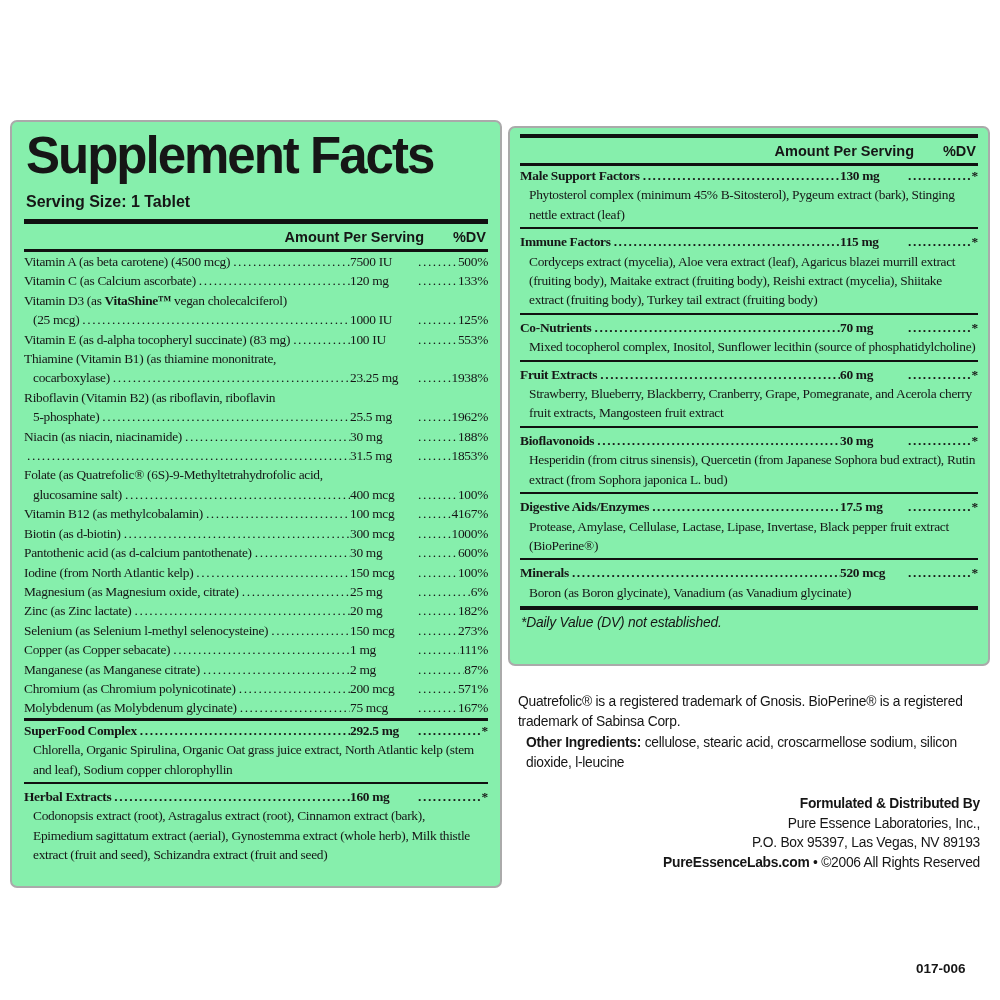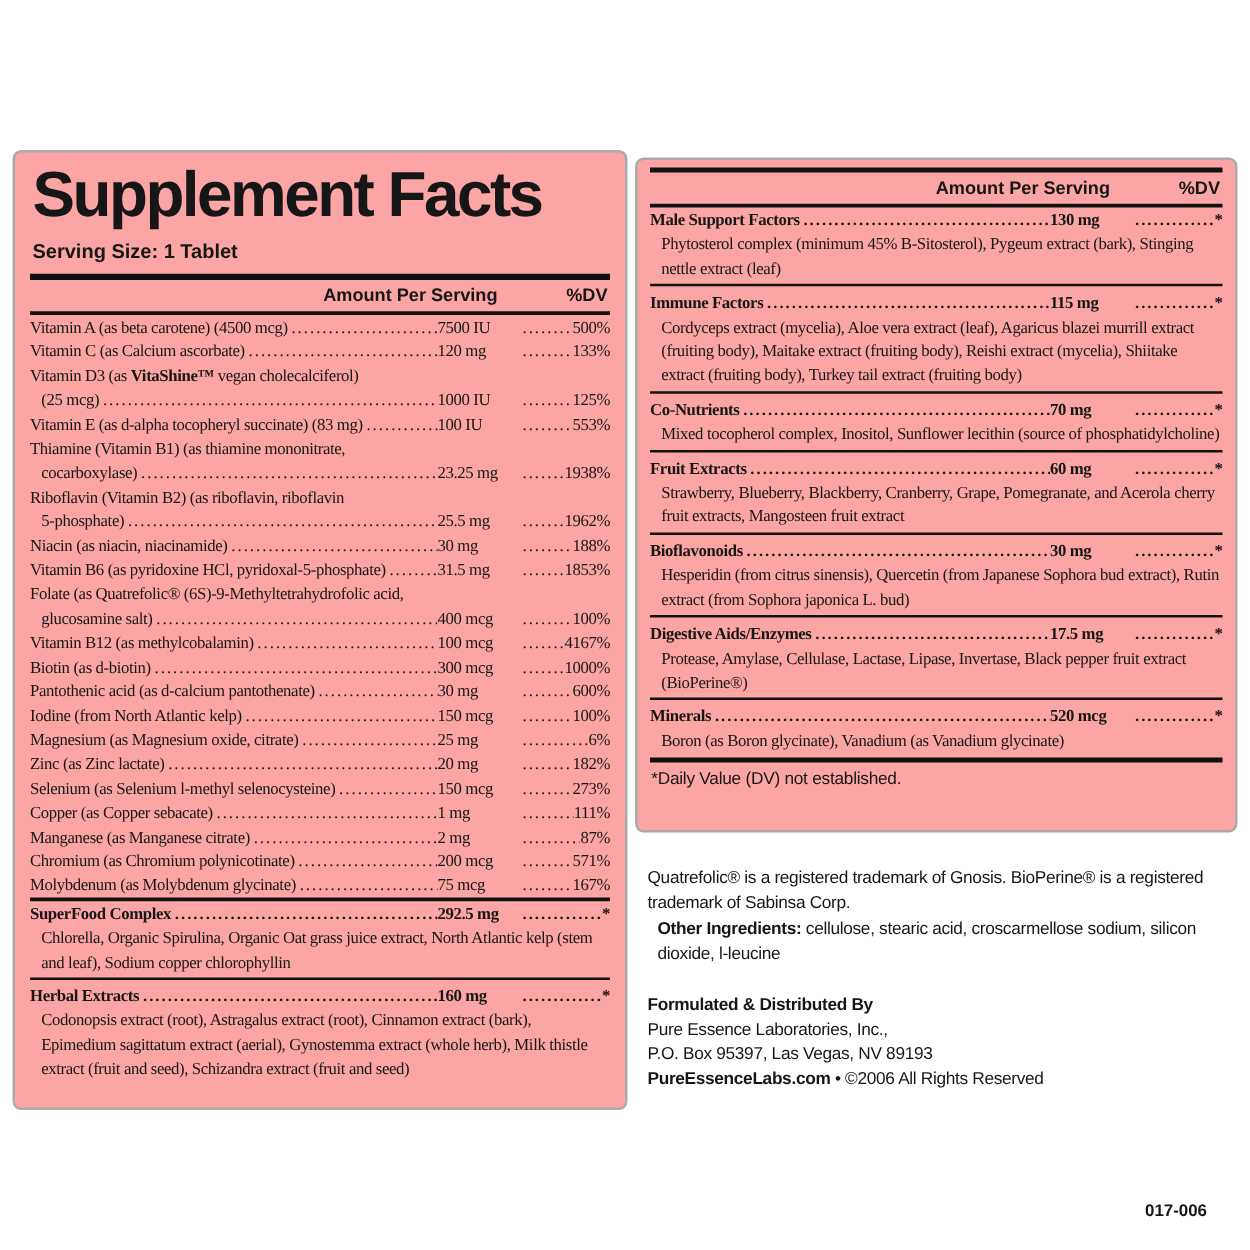--- a/index.html
+++ b/index.html
@@ -3,60 +3,60 @@
 <meta charset="utf-8">
 <style>
   html,body{margin:0;padding:0;}
   body{
     width:1000px;height:1000px;position:relative;background:#ffffff;
     font-family:"Liberation Sans","DejaVu Sans",sans-serif;
     color:#161616;
     -webkit-font-smoothing:antialiased;
   }
   .panel{
-    position:absolute;background:#fca5a5;border:2px solid #aaaaaa;border-radius:7px;
+    position:absolute;background:#86efac;border:2px solid #aaaaaa;border-radius:7px;
     box-sizing:border-box;
   }
   #left-panel{left:10px;top:120px;width:492px;height:768px;padding:6px 12px 8px 12px;}
   #right-panel{left:508px;top:126px;width:482px;height:540px;padding:4px 10px 6px 10px;}
   #right-extra{position:absolute;left:508px;top:676px;width:482px;box-sizing:border-box;padding:0 10px;}
   .sf-title{
     font-size:51px;font-weight:bold;letter-spacing:-2px;line-height:1.0;
     margin:2px 0 12px 2px;white-space:nowrap;
   }
   .serving{font-size:16px;font-weight:bold;margin:0 0 8px 2px;}
   .rule{border:0;border-top:2px solid #111;margin:0;}
   .rule.thick{border-top-width:5px;}
   .rule.med{border-top-width:3px;}
   .rule.thin{border-top-width:2px;margin:3px 0;}
   .rule.xthick{border-top-width:4px;margin-top:4px;}
   .colhead{
     display:flex;justify-content:flex-end;align-items:baseline;
-    font-weight:bold;font-size:14.5px;padding:5px 2px 4px 0;gap:26px;
+    font-weight:bold;font-size:14.5px;padding:5px 2px 4px 0;
   }
   .colhead .dvh{width:62px;text-align:right;}
   
   .rows{font-size:13.4px;letter-spacing:-0.3px;line-height:19.4px;font-family:Liberation Serif, serif;}
   .row{margin:0;}
   .row.sec .line{font-weight:bold;}
   .line{display:flex;align-items:baseline;min-width:0;}
   .line .lbl{flex:0 0 auto;white-space:pre;}
   .line.cont .lbl{padding-left:9px;}
   .dots{flex:1 1 0;min-width:0;overflow:hidden;white-space:nowrap;letter-spacing:1.6px;padding:0 3px;}
   .amt{flex:0 0 66px;white-space:nowrap;}
   .tail{flex:0 0 72px;display:flex;align-items:baseline;min-width:0;}
   .tail .dots{padding:0 2px;}
   .dv{flex:0 0 auto;white-space:nowrap;text-align:right;}
   .sub{padding-left:9px;padding-right:2px;}
-  .footnote{font-size:13.8px;letter-spacing:-0.2px;padding:5px 0 0 1px;}
+  .footnote{font-size:13.8px;letter-spacing:-0.2px;padding:5px 0 0 1px;font-style:italic;}
   
   .para{font-size:13.8px;letter-spacing:-0.25px;line-height:19.5px;}
   #other-ing{padding-left:8px;margin-top:2px;}
   #trademarks{margin-top:16px;}
-  .dist{margin-top:22px;text-align:left;}
+  .dist{margin-top:22px;text-align:right;}
   .dist .head{font-weight:bold;}
   #code{position:absolute;left:916px;top:961px;font-size:13.5px;font-weight:bold;letter-spacing:0;}
   b{font-weight:bold;}
 </style>
 </head>
 <body>
 
 <div id="left-panel" class="panel">
   <div class="sf-title">Supplement Facts</div>
   <div class="serving">Serving Size: 1 Tablet</div>
@@ -148,21 +148,20 @@
           <span class="dots">........................................................................................................................................................................................................</span>
           <span class="amt">30 mg</span>
           <span class="tail">
             <span class="dots">........................................................................................................................................................................................................</span>
             <span class="dv">188%</span>
           </span>
         </div>
       </div>
       <div class="row ">
         <div class="line">
-          <span class="lbl">Vitamin B6 (as pyridoxine HCl, pyridoxal-5-phosphate)</span>
           <span class="dots">........................................................................................................................................................................................................</span>
           <span class="amt">31.5 mg</span>
           <span class="tail">
             <span class="dots">........................................................................................................................................................................................................</span>
             <span class="dv">1853%</span>
           </span>
         </div>
       </div>
       <div class="row ">
         <div class="line">

